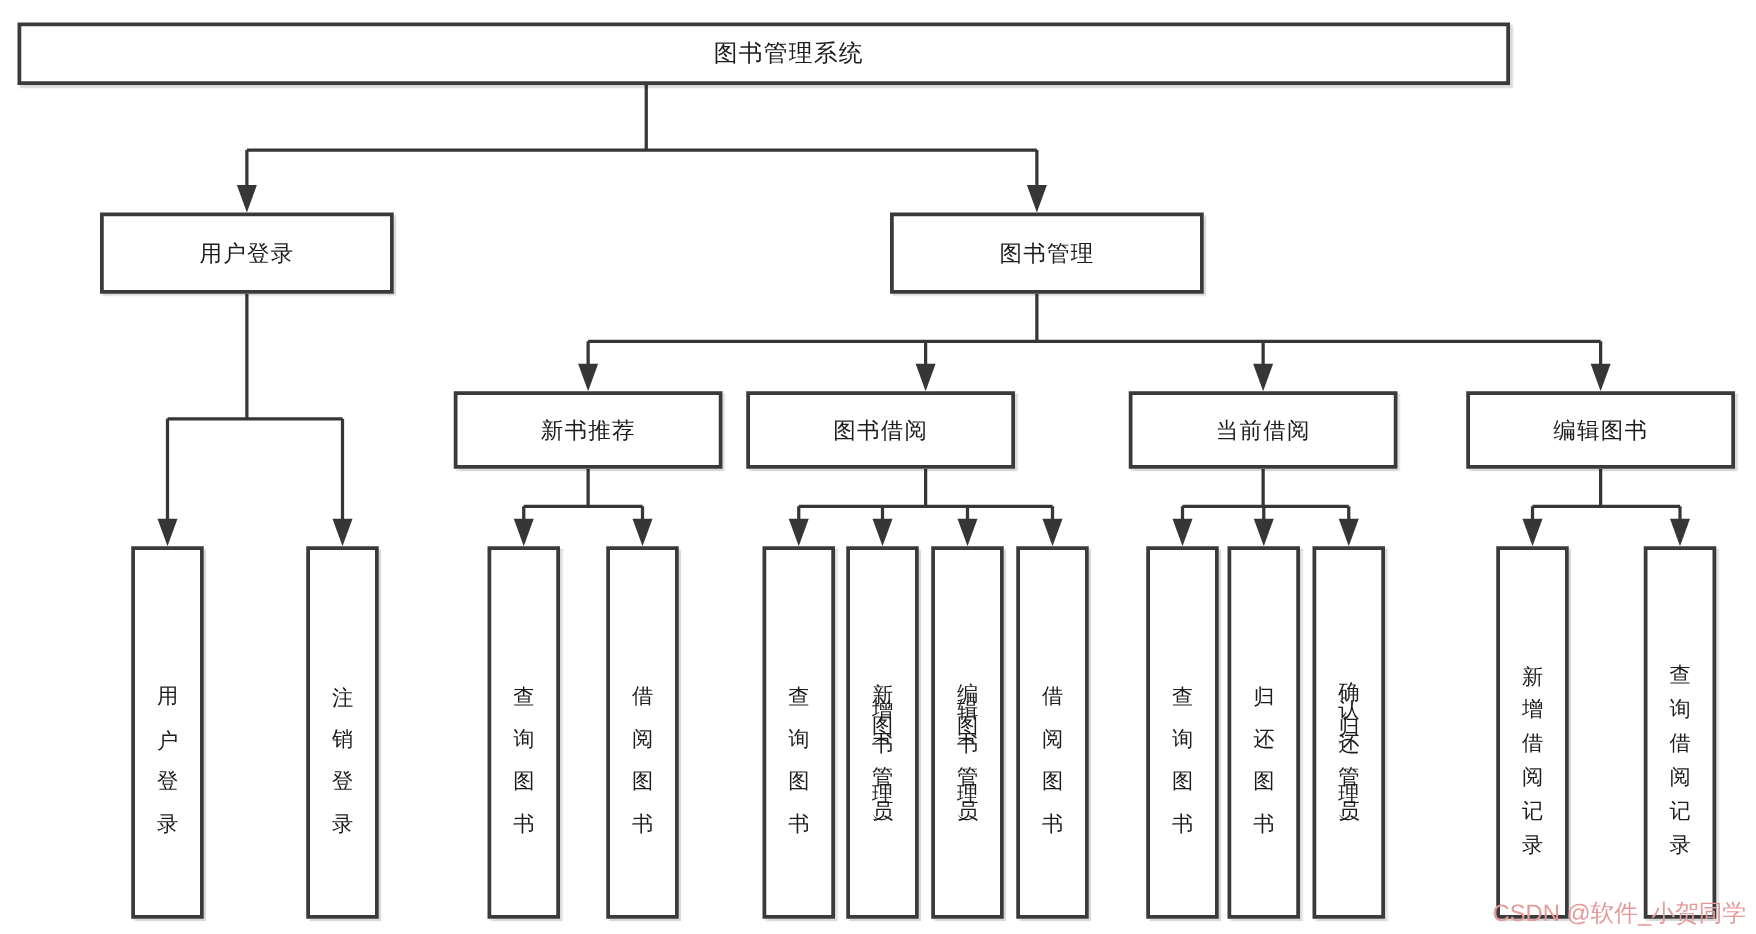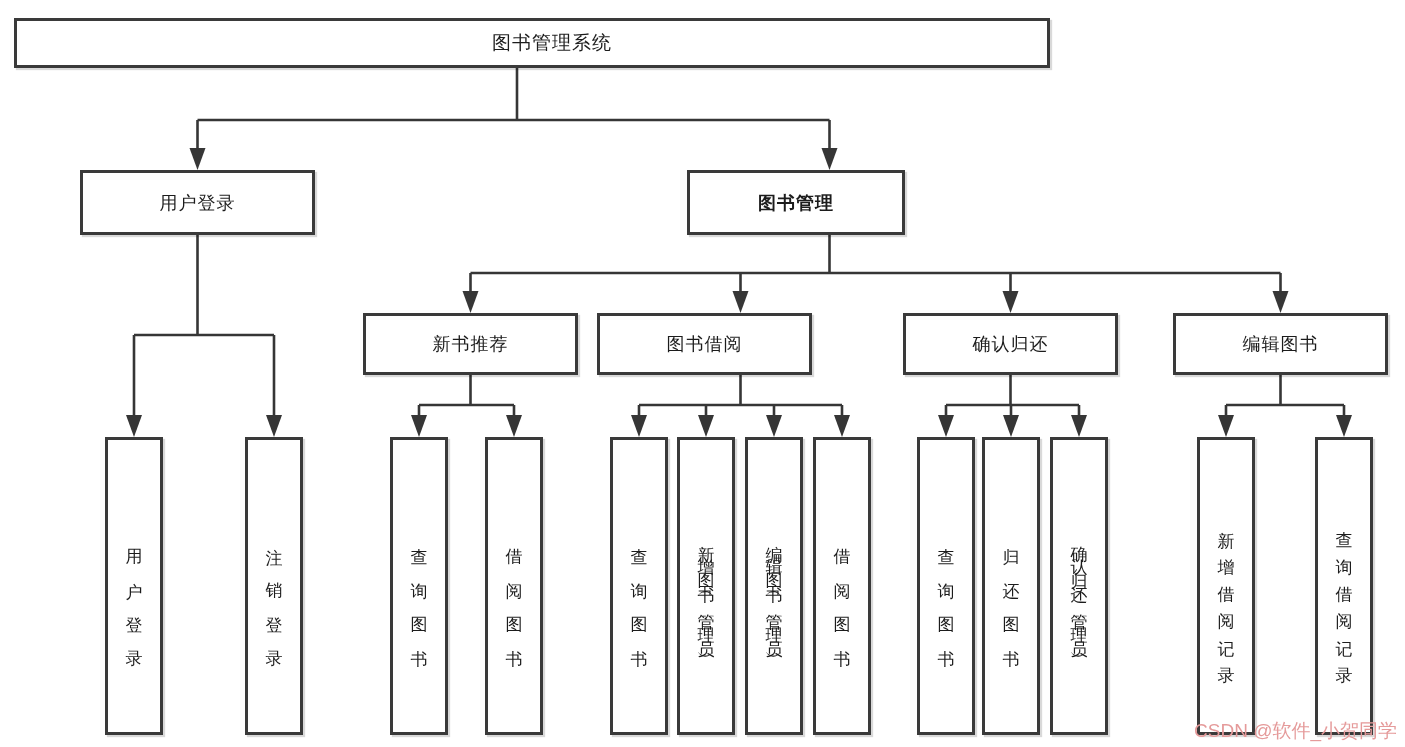--- a/index.html
+++ b/index.html
@@ -19,24 +19,24 @@
   .connector polygon{fill:var(--line);stroke:none;}
   .node{
     position:absolute;
     box-sizing:border-box;
     background:var(--fill);
     border:3px solid var(--border);
     display:flex;align-items:center;justify-content:center;
     box-shadow:2px 2px 1px rgba(0,0,0,0.15);
   }
   .node .hlabel{font-size:18px;letter-spacing:1px;white-space:nowrap;}
-  .n-root{left:14px;top:18px;width:1036px;height:50px;padding-left:40px;}
+  .n-root{left:14px;top:18px;width:1194px;height:50px;padding-left:40px;}
   .n-root .hlabel{font-size:19px;}
   .n-l2a{left:80px;top:170px;width:235px;height:65px;}
-  .n-l2b{left:687px;top:170px;width:218px;height:65px;font-weight:bold;}
+  .n-l2b{left:712px;top:170px;width:251px;height:65px;}
   .n-l3{top:313px;width:215px;height:62px;text-align:right;}
   .n-l3a{left:363px;} .n-l3b{left:597px;} .n-l3c{left:903px;} .n-l3d{left:1173px;}
   .leaf{top:437px;width:58px;height:298px;}
   .leaf .vtext{
     writing-mode:vertical-rl;
     text-orientation:mixed;
     font-size:17px;
     position:relative;
     white-space:nowrap;
   }
@@ -106,21 +106,21 @@
     <span class="hlabel">图书管理</span>
   </div>
 
   <div class="node n-l3 n-l3a">
     <span class="hlabel">新书推荐</span>
   </div>
   <div class="node n-l3 n-l3b">
     <span class="hlabel">图书借阅</span>
   </div>
   <div class="node n-l3 n-l3c">
-    <span class="hlabel">确认归还</span>
+    <span class="hlabel">当前借阅</span>
   </div>
   <div class="node n-l3 n-l3d">
     <span class="hlabel">编辑图书</span>
   </div>
 
   <div class="node leaf sp4 lf-u1">
     <span class="vtext">用户登录</span>
   </div>
   <div class="node leaf sp4 lf-u2">
     <span class="vtext">注销登录</span>

